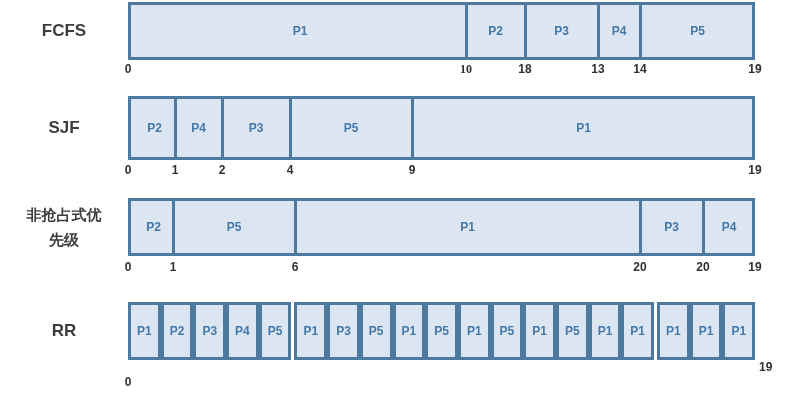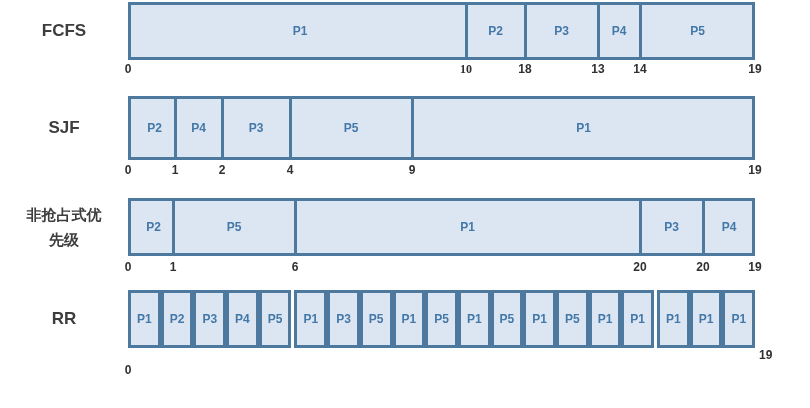--- a/index.html
+++ b/index.html
@@ -111,21 +111,21 @@
         <div class="divider" style="left: 571px;"></div>
         <div class="seg-label" style="left: 572px; width: 52px;">P4</div>
       </div>
       <div class="tick" style="left: 128px; top: 62px;">0</div>
       <div class="tick" style="left: 173px; top: 62px;">1</div>
       <div class="tick" style="left: 295px; top: 62px;">6</div>
       <div class="tick" style="left: 640px; top: 62px;">20</div>
       <div class="tick" style="left: 703px; top: 62px;">20</div>
       <div class="tick" style="left: 755px; top: 62px;">19</div>
     </div>
-    <div class="sched-row" style="top: 290px; height: 92px;">
+    <div class="sched-row" style="top: 302px; height: 92px;">
       <div class="row-label" style="height: 58px;">
         <div>RR</div>
       </div>
       <div class="bar-rr" style="height: 58px;">
         <div class="rr-box">P1</div>
         <div class="rr-box">P2</div>
         <div class="rr-box">P3</div>
         <div class="rr-box">P4</div>
         <div class="rr-box">P5</div>
         <div class="rr-box rr-break">P1</div>

